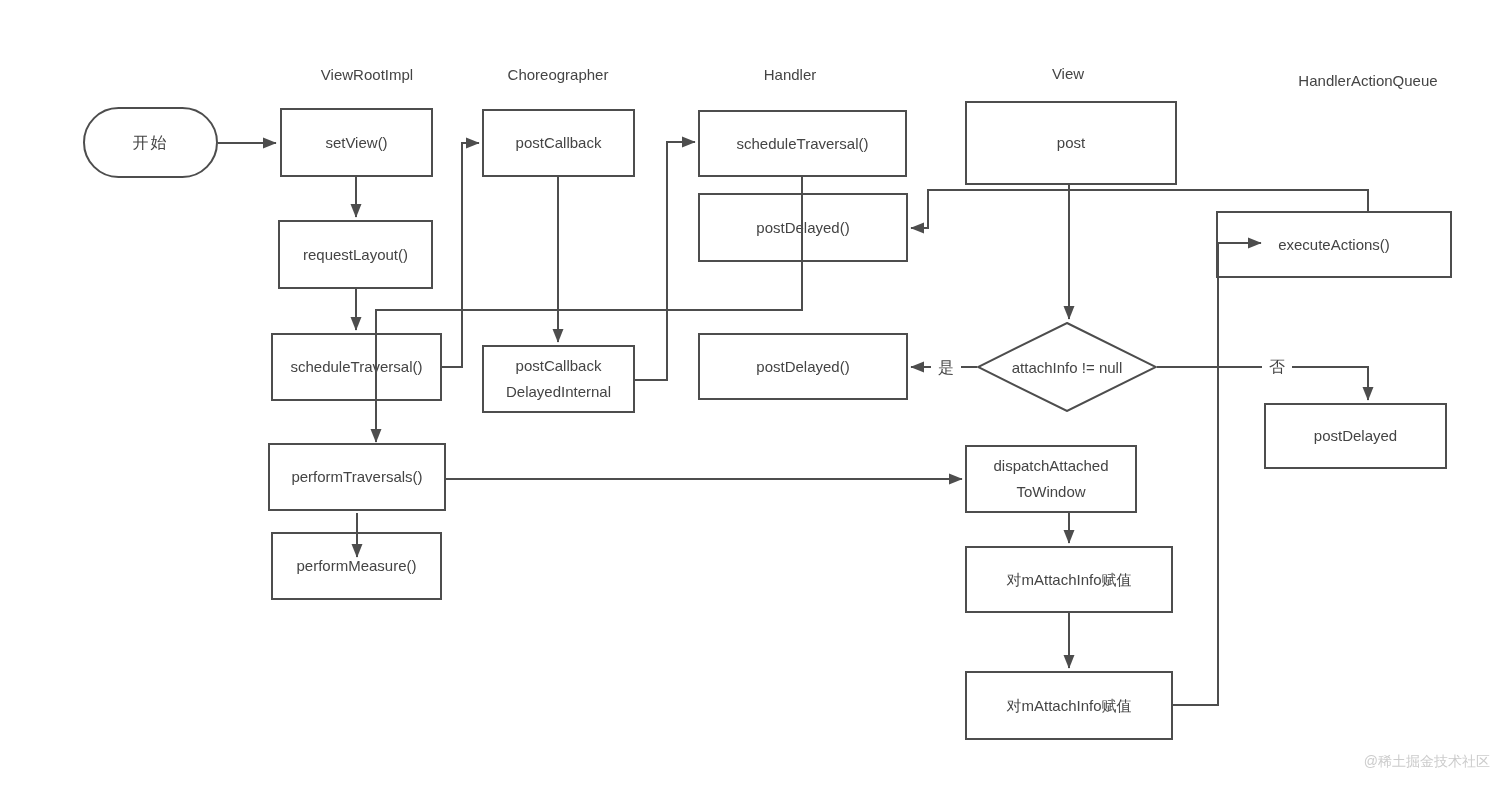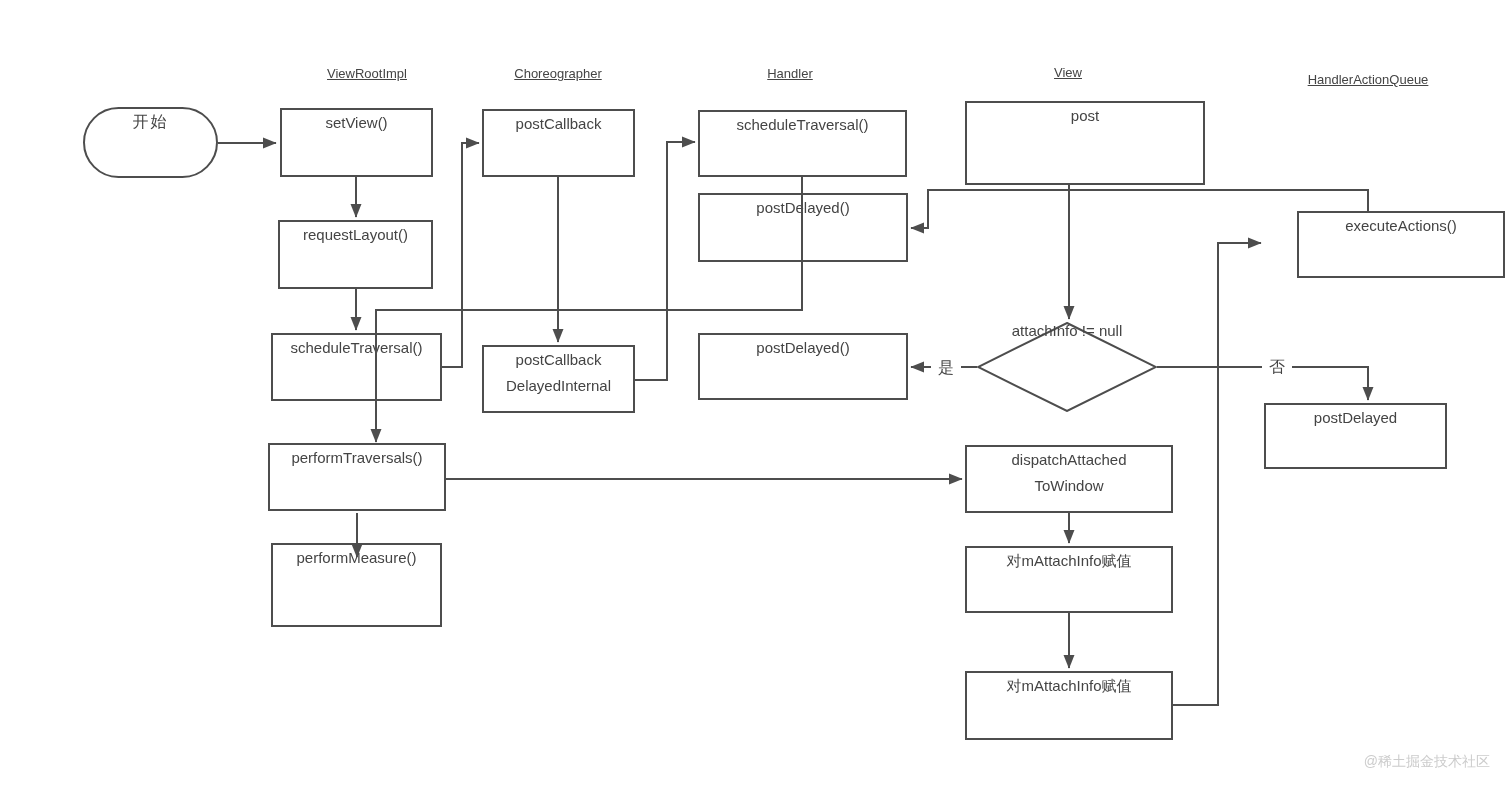--- a/index.html
+++ b/index.html
@@ -7,32 +7,32 @@
     --text:#444444;
     --watermark:#cccccc;
     --node-background:#ffffff;
   }
   html,body{margin:0;padding:0;background:#fff;}
   .canvas{
     position:relative;width:1512px;height:785px;background:var(--node-background);
     font-family:"Liberation Sans", sans-serif;color:var(--text);overflow:hidden;
   }
   .col-header{
-    position:absolute;transform:translateX(-50%);font-size:13px;color:var(--text);
-    white-space:nowrap;z-index:2;text-decoration:underline;
+    position:absolute;transform:translateX(-50%);font-size:15px;color:var(--text);
+    white-space:nowrap;z-index:2;
   }
   .node{
     position:absolute;box-sizing:border-box;border:2px solid var(--line);
     background:var(--node-background);display:flex;flex-direction:column;
-    align-items:center;text-align:center;
+    align-items:center;justify-content:center;text-align:center;
     font-size:15px;line-height:26px;color:var(--text);z-index:1;white-space:nowrap;
   }
   .stadium{border-radius:36px;font-size:16px;letter-spacing:2px;}
   .diamond{
-    position:absolute;z-index:1;display:flex;align-items:flex-start;justify-content:center;
+    position:absolute;z-index:1;display:flex;align-items:center;justify-content:center;
   }
   .diamond svg{position:absolute;left:0;top:0;}
   .diamond .label{position:relative;z-index:2;font-size:15px;color:var(--text);white-space:nowrap;}
   .connectors{
     position:absolute;left:0;top:0;width:1512px;height:785px;z-index:3;pointer-events:none;
   }
   .connectors path.edge{fill:none;stroke:var(--line);stroke-width:2;}
   .arrowhead{fill:var(--line);}
   .diamond polygon{fill:var(--node-background);stroke:var(--line);stroke-width:2;}
   .branch-label{
@@ -68,21 +68,21 @@
   </div>
 
   <div class="node" style="left:271px;top:333px;width:171px;height:68px">
     <span>scheduleTraversal()</span>
   </div>
 
   <div class="node" style="left:268px;top:443px;width:178px;height:68px">
     <span>performTraversals()</span>
   </div>
 
-  <div class="node" style="left:271px;top:543px;width:171px;height:84px">
+  <div class="node" style="left:271px;top:532px;width:171px;height:68px">
     <span>performMeasure()</span>
   </div>
 
   <div class="node" style="left:482px;top:109px;width:153px;height:68px">
     <span>postCallback</span>
   </div>
 
   <div class="node" style="left:482px;top:345px;width:153px;height:68px">
     <span class="line">postCallback</span>
     <span class="line">DelayedInternal</span>
@@ -93,45 +93,45 @@
   </div>
 
   <div class="node" style="left:698px;top:193px;width:210px;height:69px">
     <span>postDelayed()</span>
   </div>
 
   <div class="node" style="left:698px;top:333px;width:210px;height:67px">
     <span>postDelayed()</span>
   </div>
 
-  <div class="node" style="left:965px;top:101px;width:240px;height:84px">
+  <div class="node" style="left:965px;top:101px;width:212px;height:84px">
     <span>post</span>
   </div>
 
   <div class="diamond" style="left:977px;top:322px;width:180px;height:90px">
     <svg width="180" height="90" viewBox="0 0 180 90">
       <polygon points="90,1 179,45 90,89 1,45"></polygon>
     </svg>
     <span class="label">attachInfo != null</span>
   </div>
 
-  <div class="node" style="left:965px;top:445px;width:208px;height:68px">
+  <div class="node" style="left:965px;top:445px;width:172px;height:68px">
     <span class="line">dispatchAttached</span>
     <span class="line">ToWindow</span>
   </div>
 
   <div class="node" style="left:965px;top:546px;width:208px;height:67px">
     <span>对mAttachInfo赋值</span>
   </div>
 
   <div class="node" style="left:965px;top:671px;width:208px;height:69px">
     <span>对mAttachInfo赋值</span>
   </div>
 
-  <div class="node" style="left:1297px;top:211px;width:208px;height:67px">
+  <div class="node" style="left:1216px;top:211px;width:236px;height:67px">
     <span>executeActions()</span>
   </div>
 
   <div class="node" style="left:1264px;top:403px;width:183px;height:66px">
     <span>postDelayed</span>
   </div>
 
   <svg class="connectors" viewBox="0 0 1512 785">
     <defs>
       <marker id="arrow" viewBox="0 0 10 10" refX="9.5" refY="5" markerWidth="7" markerHeight="7" orient="auto-start-reverse">

